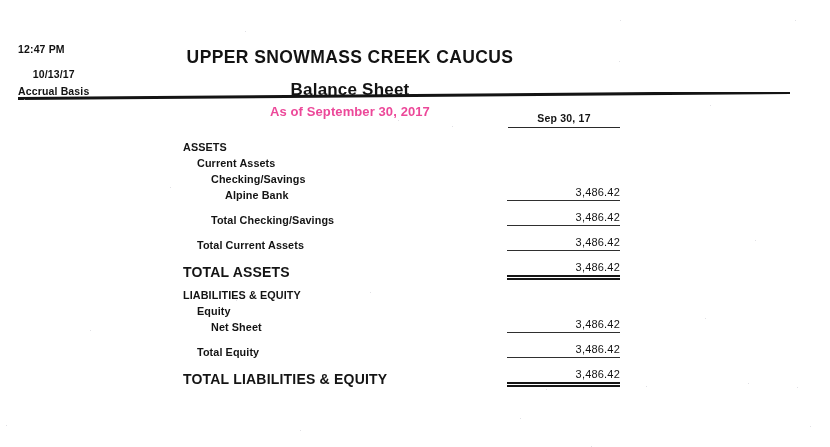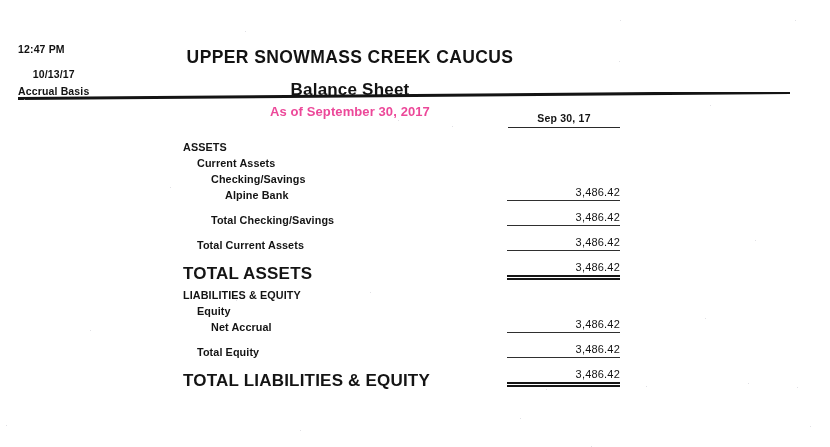--- a/index.html
+++ b/index.html
@@ -124,21 +124,21 @@
     letter-spacing: 0.1px;
     color: #141414;
   }
   
   .lvl0 { padding-left: 0px; }
   .lvl1 { padding-left: 14px; }
   .lvl2 { padding-left: 28px; }
   .lvl3 { padding-left: 42px; }
 
   
-  .grand .label { font-size: 17px; letter-spacing: 0.2px; }
+  .grand .label { font-size: 14px; letter-spacing: 0.2px; }
 
   .amt {
     position: absolute;
     left: 500px;
     top: -3px;
     width: 120px;
     text-align: right;
     font-size: 11px;
     font-weight: normal;
     letter-spacing: 0.2px;
@@ -234,21 +234,21 @@
       <div class="rule dbl"></div>
     </div>
     <div class="spacer"></div>
     <div class="row">
       <div class="label lvl0">LIABILITIES &amp; EQUITY</div>
     </div>
     <div class="row">
       <div class="label lvl1">Equity</div>
     </div>
     <div class="row">
-      <div class="label lvl2">Net Accrual</div>
+      <div class="label lvl2">Net Sheet</div>
       <div class="amt">3,486.42</div>
       <div class="rule"></div>
     </div>
     <div class="spacer"></div>
     <div class="row">
       <div class="label lvl1">Total Equity</div>
       <div class="amt">3,486.42</div>
       <div class="rule"></div>
     </div>
     <div class="spacer"></div>

